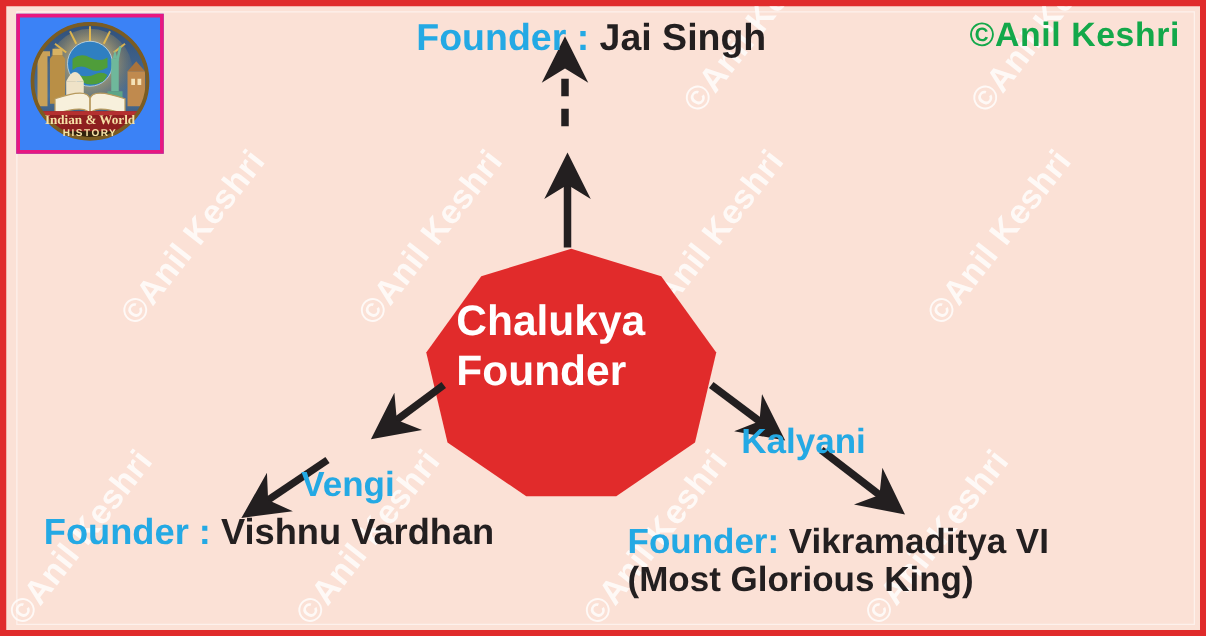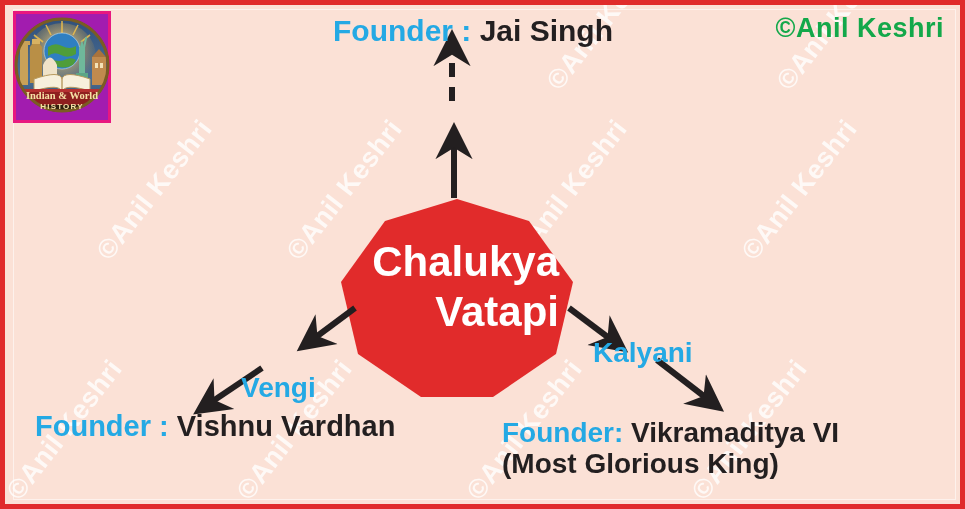--- a/index.html
+++ b/index.html
@@ -52,23 +52,23 @@
     transform-origin: left bottom;
     transform: rotate(-52deg);
     font-family: "Liberation Sans", sans-serif;
   }
 
   
   #logo-badge {
     position: absolute;
     left: 8px;
     top: 6px;
-    width: 98px;
+    width: 118px;
     height: 112px;
-    background: #a21caf;
+    background: #3b82f6;
     border: 3px solid #e8177f;
     box-sizing: border-box;
     z-index: 6;
     display: flex;
     align-items: center;
     justify-content: center;
   }
   #logo-emblem {
     position: relative;
     width: 104px;
@@ -134,27 +134,27 @@
     left: 497px; top: 412px;
     font-size: 28px;
     line-height: 1.12;
     white-space: normal;
     width: 430px;
   }
 
   
   #central-label {
     position: absolute;
-    left: 328px;
+    left: 360px;
     top: 232px;
     width: 226px;
     z-index: 4;
-    text-align: right;
+    text-align: left;
     color: #ffffff;
-    font-size: 42px;
+    font-size: 34px;
     font-weight: 700;
     line-height: 1.18;
     font-family: "Liberation Sans", sans-serif;
   }
 </style>
 </head>
 <body>
 
 <div id="canvas">
 
@@ -276,21 +276,21 @@
       <line x1="257" y1="363" x2="208" y2="396" stroke="#231f20" stroke-width="6" marker-end="url(#ah)"></line>
 
       <line x1="564" y1="303" x2="604" y2="333" stroke="#231f20" stroke-width="6" marker-end="url(#ah)"></line>
 
       <line x1="652" y1="355" x2="700" y2="392" stroke="#231f20" stroke-width="6" marker-end="url(#ah)"></line>
     </svg>
   </div>
 
   <div id="central-label">
     <div>Chalukya</div>
-    <div>Vatapi</div>
+    <div>Founder</div>
   </div>
 
   <div class="node" id="node-founder-top">
     <span class="blue">Founder : </span><span class="dark">Jai Singh</span>
   </div>
 
 
   <div class="node blue" id="node-capital-vengi">Vengi</div>
 
   <div class="node" id="node-founder-vengi">

